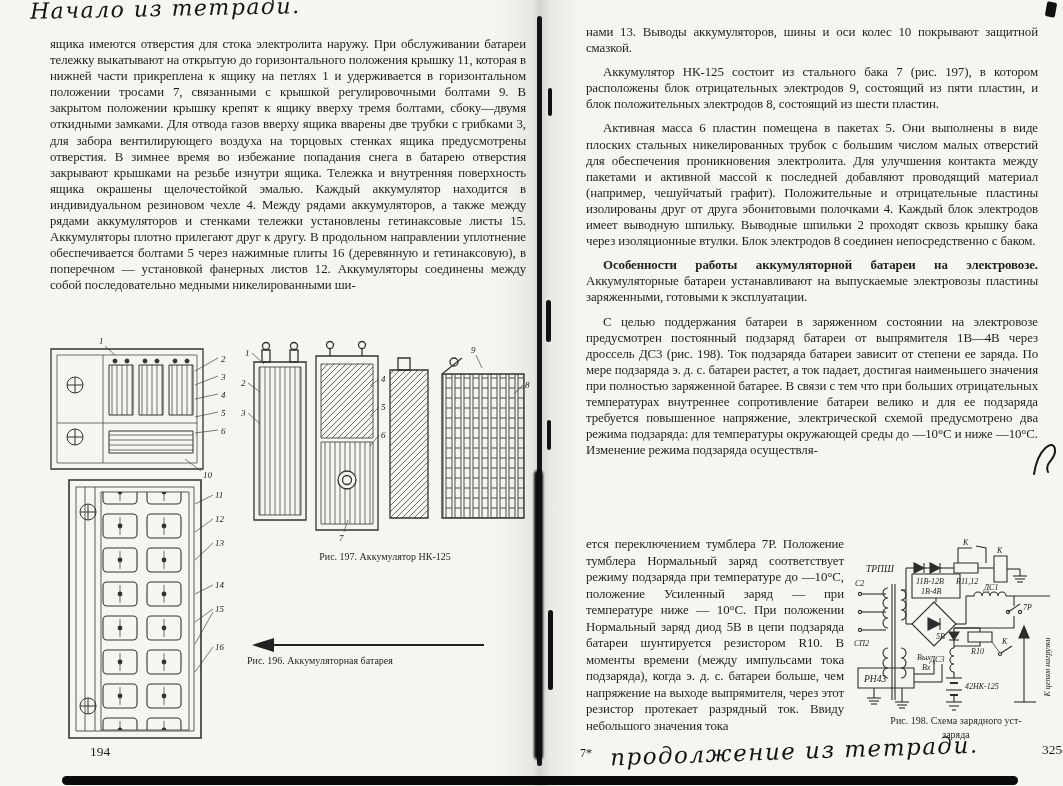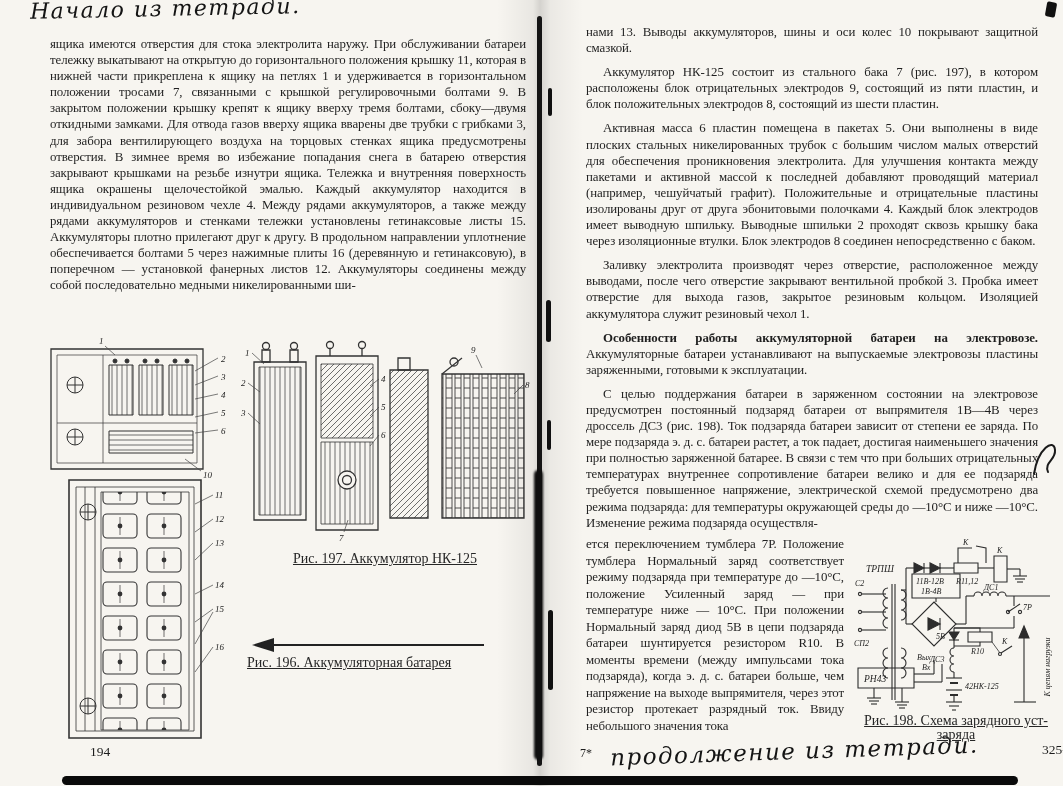--- a/index.html
+++ b/index.html
@@ -3,21 +3,21 @@
 <meta charset="utf-8">
 <style>
   html,body{margin:0;padding:0;background:#d8d5cf;}
   .page{position:relative;width:1063px;height:786px;background:#f7f5f0;overflow:hidden;
         font-family:"Liberation Serif",serif;color:#1f1f1f;}
   .body-text{font-size:12.9px;line-height:16.1px;text-align:justify;letter-spacing:-0.1px;}
   .body-text p{margin:8px;}
   .indent{text-indent:17px;}
   .bold{font-weight:bold;}
   .abs{position:absolute;}
-  .caption{font-size:14px;color:#262626;text-decoration:underline;}
+  .caption{font-size:10px;color:#262626;}
   .center{text-align:center;}
   .hw{font-family:"DejaVu Serif",serif;font-style:italic;color:#141414;letter-spacing:1.5px;}
   .hw-top{left:30px;top:-4px;font-size:22px;transform:rotate(-1.2deg);}
   .hw-bottom{left:610px;top:738px;font-size:23px;transform:rotate(-2deg);}
   .pagenum{font-size:13.5px;color:#1d1d1d;margin-left:42px;}
   .footmark{font-size:12px;color:#1d1d1d;}
   .gutter{left:537px;top:16px;width:5px;height:750px;background:#151515;border-radius:3px;filter:blur(0.5px);}
   .gutter-blob{left:534px;top:470px;width:9px;height:290px;background:#0f0f0f;border-radius:5px;filter:blur(0.8px);}
   .gutter-shadow{left:497px;top:0;width:86px;height:786px;
      background:linear-gradient(90deg,rgba(0,0,0,0) 0%,rgba(0,0,0,0.06) 42%,rgba(0,0,0,0.14) 50%,rgba(0,0,0,0.05) 62%,rgba(0,0,0,0) 100%);}
@@ -206,21 +206,20 @@
   </svg>
 
   <div class="abs caption" style="left:247px;top:644px;width:260px;margin-top:11px;">Рис. 196. Аккумуляторная батарея</div>
 
   <div class="abs pagenum" style="left:48px;top:744px;">194</div>
 
   <div class="abs body-text" style="left:578px;top:16px;width:468px;">
     <p>нами 13. Выводы аккумуляторов, шины и оси колес 10 покрывают защитной смазкой.</p>
     <p class="indent">Аккумулятор НК-125 состоит из стального бака 7 (рис. 197), в котором расположены блок отрицательных электродов 9, состоящий из пяти пластин, и блок положительных электродов 8, состоящий из шести пластин.</p>
     <p class="indent">Активная масса 6 пластин помещена в пакетах 5. Они выполнены в виде плоских стальных никелированных трубок с большим числом малых отверстий для обеспечения проникновения электролита. Для улучшения контакта между пакетами и активной массой к последней добавляют проводящий материал (например, чешуйчатый графит). Положительные и отрицательные пластины изолированы друг от друга эбонитовыми полочками 4. Каждый блок электродов имеет выводную шпильку. Выводные шпильки 2 проходят сквозь крышку бака через изоляционные втулки. Блок электродов 8 соединен непосредственно с баком.</p>
-    <p class="indent">Заливку электролита производят через отверстие, расположенное между выводами, после чего отверстие закрывают вентильной пробкой 3. Пробка имеет отверстие для выхода газов, закрытое резиновым кольцом. Изоляцией аккумулятора служит резиновый чехол 1.</p>
     <p class="indent"><span class="bold">Особенности работы аккумуляторной батареи на электровозе.</span><span> Аккумуляторные батареи устанавливают на выпускаемые электровозы пластины заряженными, готовыми к эксплуатации.</span></p>
     <p class="indent">С целью поддержания батареи в заряженном состоянии на электровозе предусмотрен постоянный подзаряд батареи от выпрямителя 1В—4В через дроссель ДС3 (рис. 198). Ток подзаряда батареи зависит от степени ее заряда. По мере подзаряда э. д. с. батареи растет, а ток падает, достигая наименьшего значения при полностью заряженной батарее. В связи с тем что при больших отрицательных температурах внутреннее сопротивление батареи велико и для ее подзаряда требуется повышенное напряжение, электрической схемой предусмотрено два режима подзаряда: для температуры окружающей среды до —10°С и ниже —10°С. Изменение режима подзаряда осуществля-</p>
   </div>
 
   <div class="abs body-text" style="left:578px;top:528px;width:274px;line-height:16.5px;">
     <p>ется переключением тумблера 7Р. Положение тумблера Нормальный заряд соответствует режиму подзаряда при температуре до —10°С, положение Усиленный заряд — при температуре ниже — 10°С. При положении Нормальный заряд диод 5В в цепи подзаряда батареи шунтируется резистором R10. В моменты времени (между импульсами тока подзаряда), когда э. д. с. батареи больше, чем напряжение на выходе выпрямителя, через этот резистор протекает разрядный ток. Ввиду небольшого значения тока</p>
   </div>
 
   <svg class="abs" style="left:854px;top:532px;" width="204" height="182" viewBox="0 0 204 182">
     <g stroke="#2d2d2d" fill="none" stroke-width="1.1">

